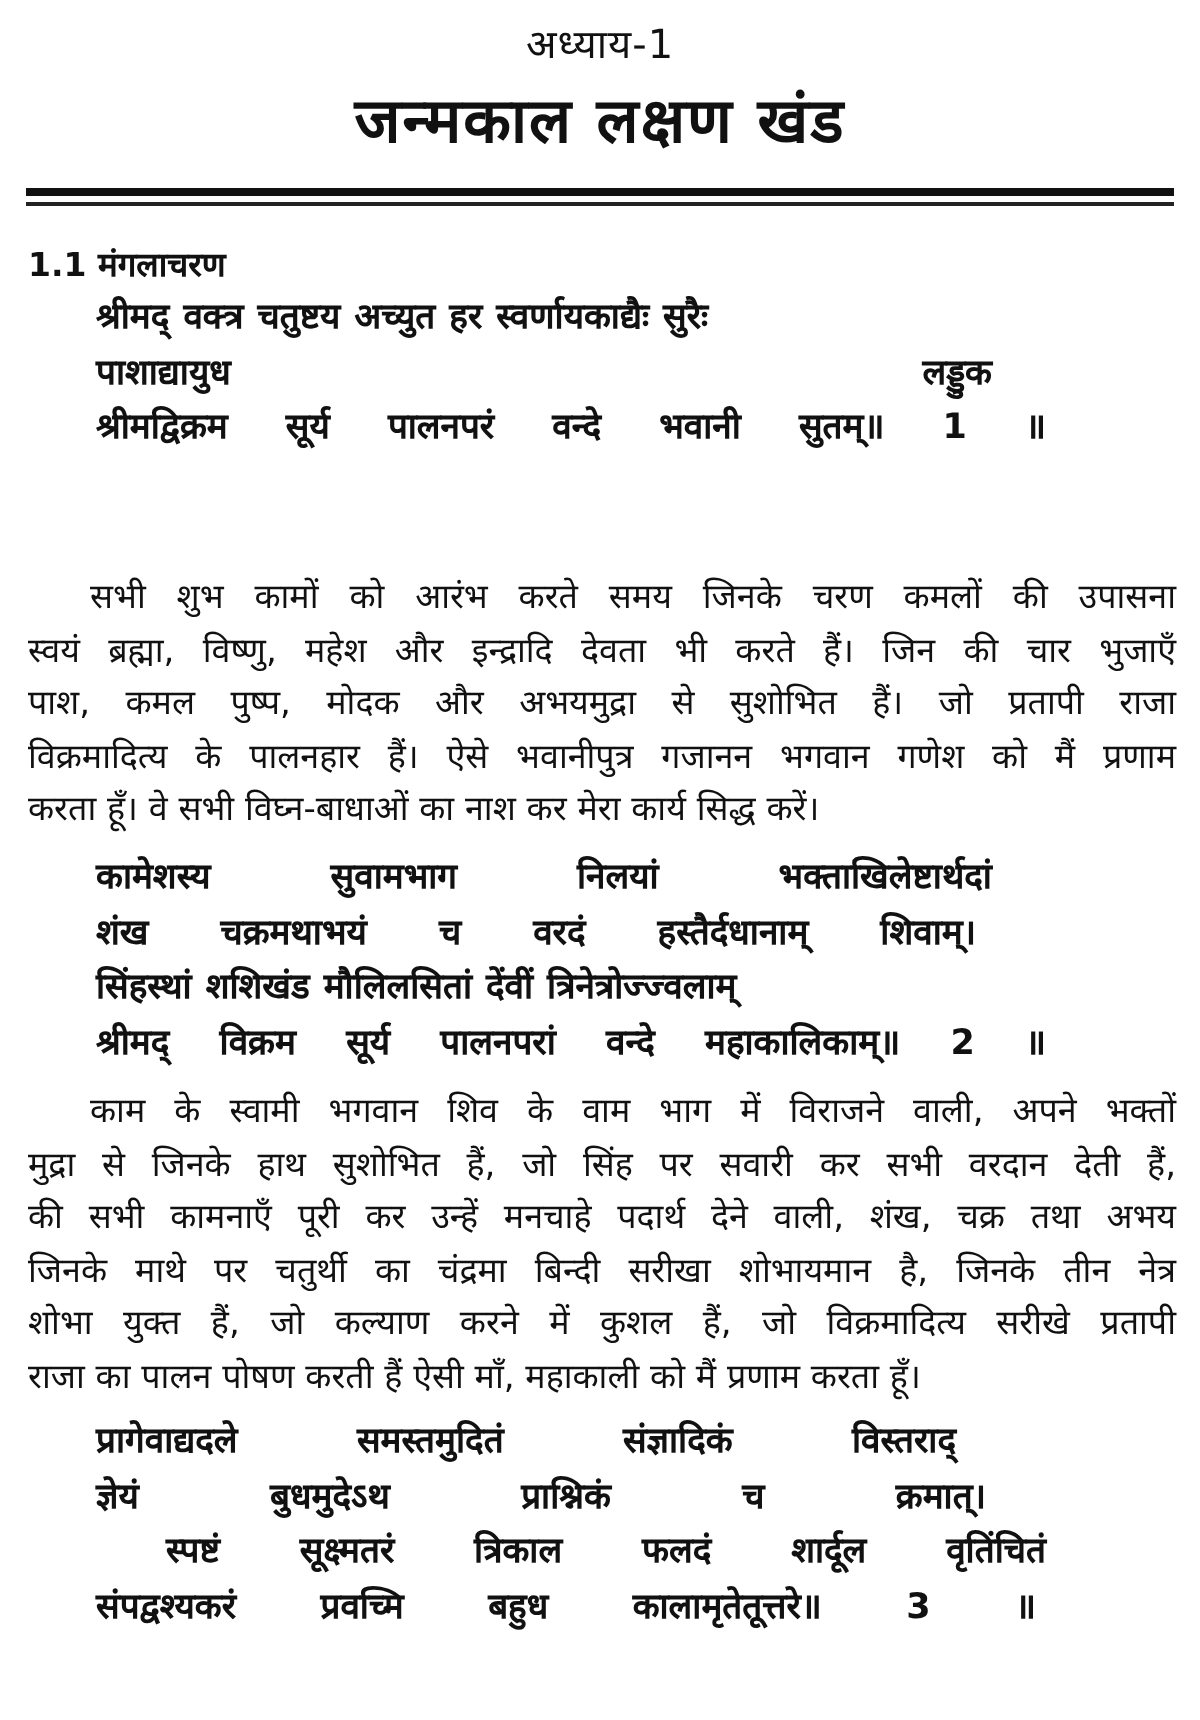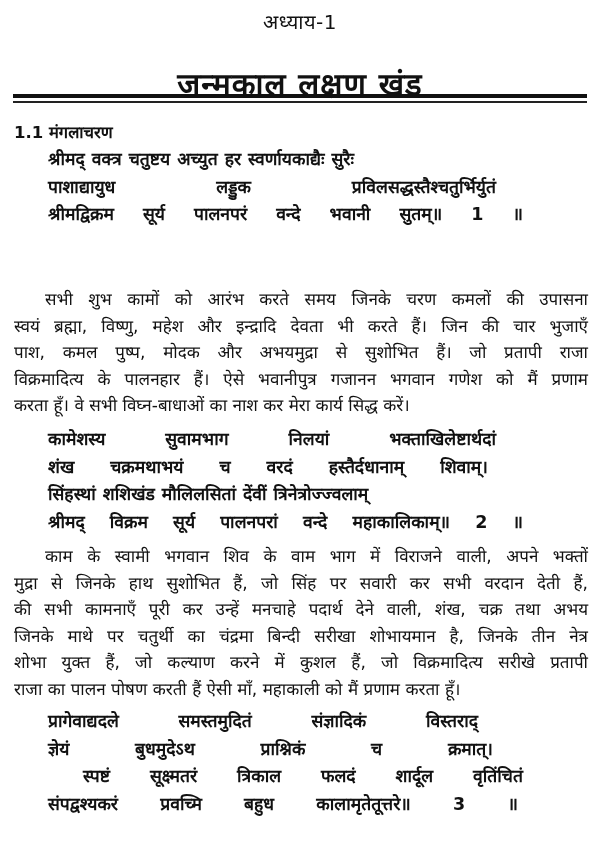--- a/index.html
+++ b/index.html
@@ -8,21 +8,21 @@
     font-family: "DejaVu Sans", "Liberation Sans", sans-serif;
     position: relative; overflow: hidden;
   }
   .page { position: absolute; left: 0; top: 0; width: 568px; height: 860px; text-decoration: underline; }
   .chapter-label {
     position: absolute; top: 8px; left: 0; width: 600px; text-align: center;
     font-size: 20px; font-weight: normal; letter-spacing: 0.5px;
   }
   .chapter-title {
     position: absolute; top: 38px; left: 0; width: 600px; text-align: center;
-    font-size: 31px; font-weight: bold; letter-spacing: 1px; margin-top: 24px;
+    font-size: 31px; font-weight: bold; letter-spacing: 1px;
   }
   .rule-thick { position: absolute; left: 13px; width: 574px; top: 94px; height: 4px; background: #111; }
   .rule-thin  { position: absolute; left: 13px; width: 574px; top: 101px; height: 1.5px; background: #222; }
   .section-heading {
     position: absolute; left: 14px; top: 120px; font-size: 16.5px; font-weight: bold;
   }
   .verse-block { position: absolute; left: 48px; width: 500px; }
   .verse-line {
     font-size: 17.5px; font-weight: bold; height: 27.5px; line-height: 27.5px;
     white-space: nowrap; display: flex; justify-content: space-between;
@@ -55,21 +55,20 @@
       <span>वक्त्र</span>
       <span>चतुष्टय</span>
       <span>अच्युत</span>
       <span>हर</span>
       <span>स्वर्णायकाद्यैः</span>
       <span>सुरैः</span>
     </div>
     <div class="verse-line" style="width:448px;">
       <span>पाशाद्यायुध</span>
       <span>लड्डुक</span>
-      <span>प्रविलसद्धस्तैश्चतुर्भिर्युतं</span>
     </div>
     <div class="verse-line" style="width:475px;">
       <span>श्रीमद्विक्रम</span>
       <span>सूर्य</span>
       <span>पालनपरं</span>
       <span>वन्दे</span>
       <span>भवानी</span>
       <span>सुतम्॥</span>
       <span>1</span>
       <span>॥</span>

